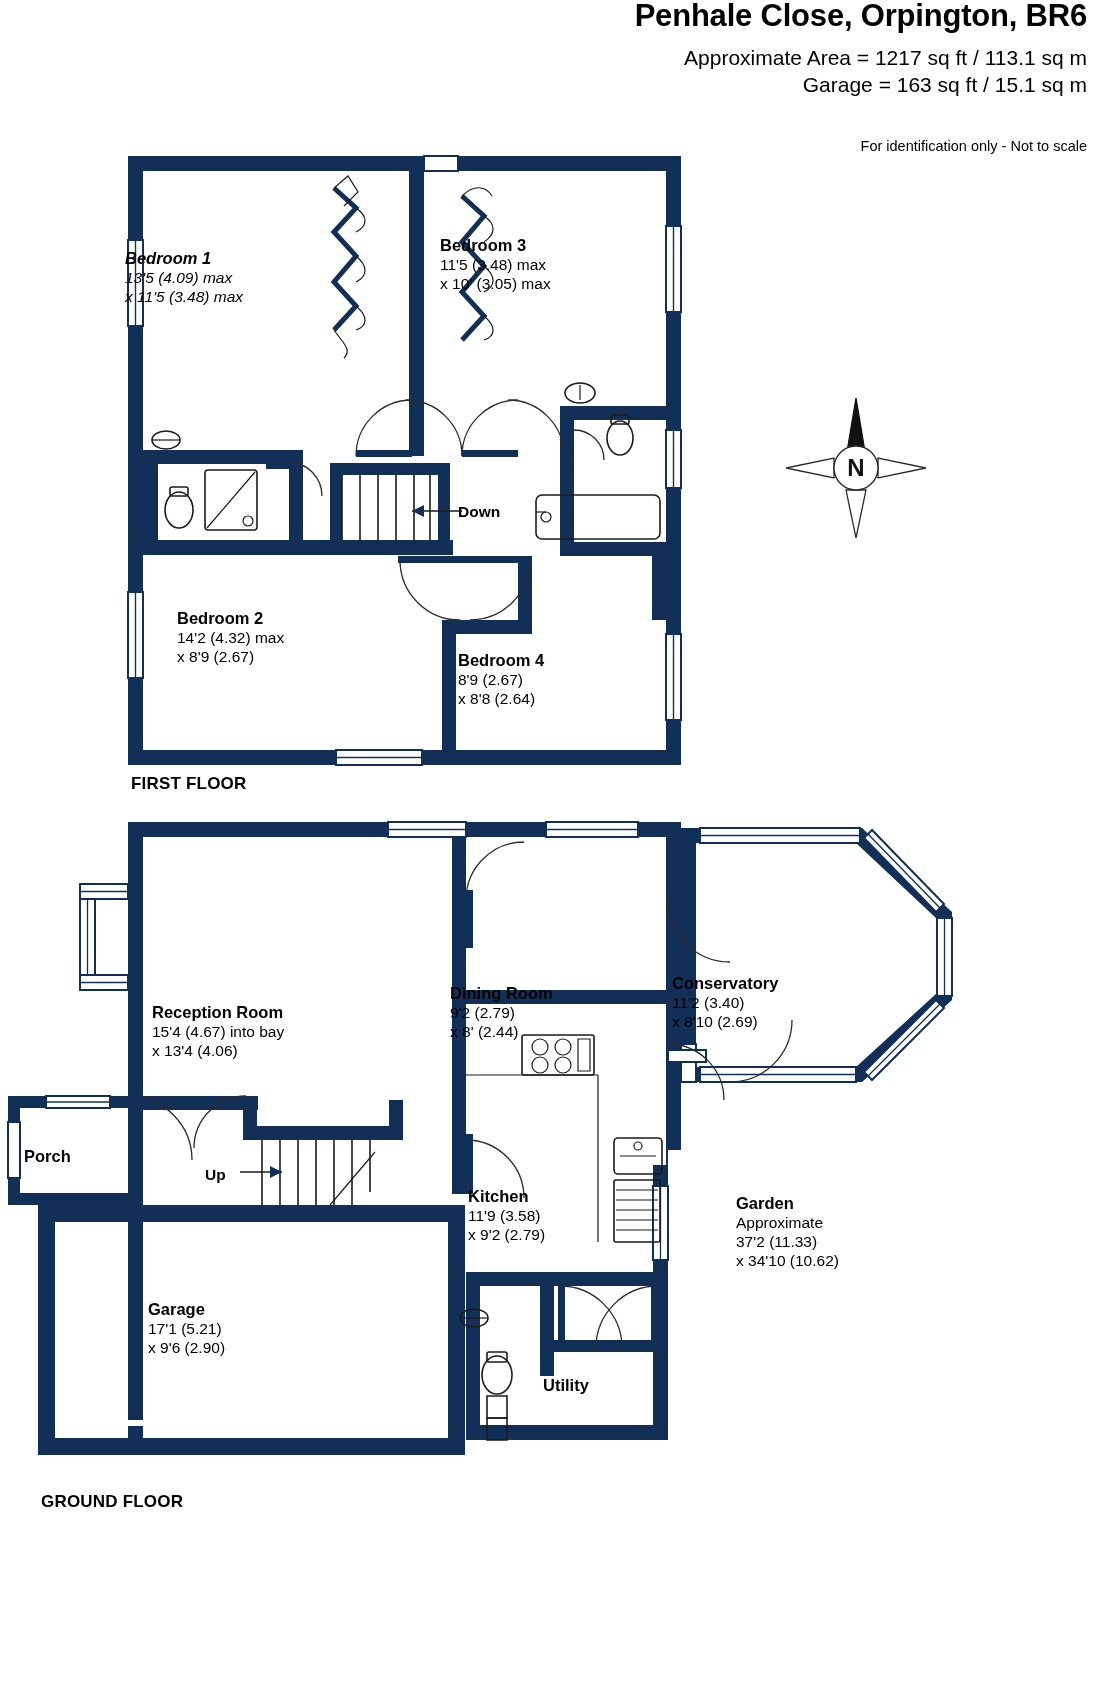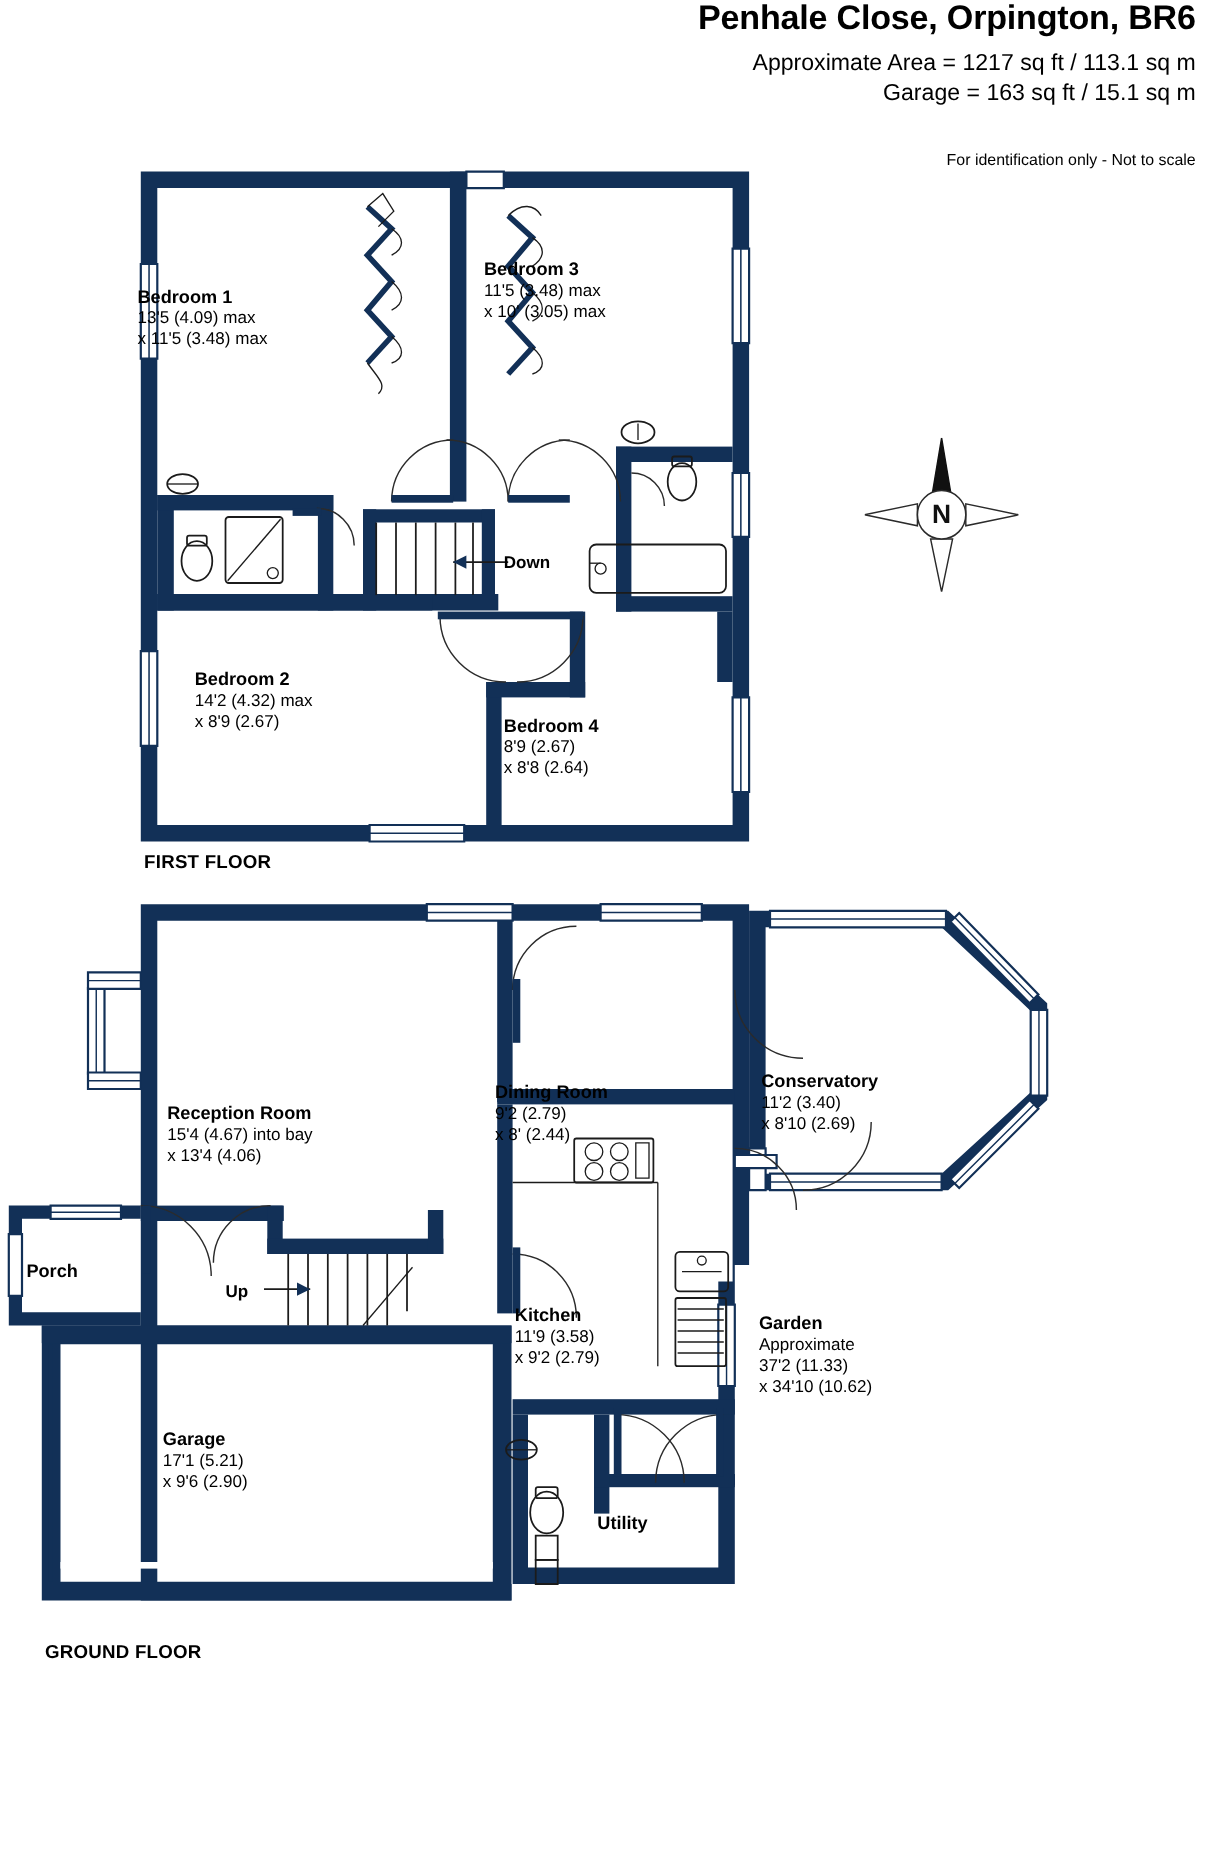--- a/index.html
+++ b/index.html
@@ -180,21 +180,21 @@
 
       <ellipse class="fix" cx="580" cy="393" rx="15" ry="10"></ellipse>
       <line class="fixthin" x1="580" y1="385" x2="580" y2="400"></line>
       <ellipse class="fix" cx="620" cy="438" rx="13" ry="17"></ellipse>
       <rect class="fix" x="611" y="415" width="18" height="9" rx="2"></rect>
       <rect class="fix" x="536" y="495" width="124" height="44" rx="6"></rect>
       <circle class="fixthin" cx="546" cy="517" r="5"></circle>
       <line class="fixthin" x1="536" y1="512" x2="546" y2="512"></line>
     </svg>
 
-    <div class="room" id="ff-bed1" style="left:125px; top:260px; width:250px;">
+    <div class="room" id="ff-bed1" style="left:125px; top:248px; width:250px;font-style:italic;">
       <div class="nm">Bedroom 1</div>
       <div class="dim">13'5 (4.09) max</div>
       <div class="dim">x 11'5 (3.48) max</div>
     </div>
 
     <div class="room" id="ff-bed3" style="left:440px; top:235px; width:240px;">
       <div class="nm">Bedroom 3</div>
       <div class="dim">11'5 (3.48) max</div>
       <div class="dim">x 10' (3.05) max</div>
     </div>
@@ -382,39 +382,39 @@
       <div class="dim">15'4 (4.67) into bay</div>
       <div class="dim">x 13'4 (4.06)</div>
     </div>
 
     <div class="room" id="gf-dining" style="left:450px; top:955px; width:220px;margin-top:28px;">
       <div class="nm">Dining Room</div>
       <div class="dim">9'2 (2.79)</div>
       <div class="dim">x 8' (2.44)</div>
     </div>
 
-    <div class="room" id="gf-conservatory" style="left:692px; top:973px; width:240px;">
+    <div class="room" id="gf-conservatory" style="left:672px; top:973px; width:240px;">
       <div class="nm">Conservatory</div>
       <div class="dim">11'2 (3.40)</div>
       <div class="dim">x 8'10 (2.69)</div>
     </div>
 
     <div class="room" id="gf-kitchen" style="left:468px; top:1186px; width:180px;">
       <div class="nm">Kitchen</div>
       <div class="dim">11'9 (3.58)</div>
       <div class="dim">x 9'2 (2.79)</div>
     </div>
 
     <div class="room" id="gf-garage" style="left:148px; top:1299px; width:200px;">
       <div class="nm">Garage</div>
       <div class="dim">17'1 (5.21)</div>
       <div class="dim">x 9'6 (2.90)</div>
     </div>
 
-    <div class="room" id="gf-garden" style="left:690px; top:1193px; width:220px;">
+    <div class="room" id="gf-garden" style="left:736px; top:1193px; width:220px;">
       <div class="nm">Garden</div>
       <div class="dim">Approximate</div>
       <div class="dim">37'2 (11.33)</div>
       <div class="dim">x 34'10 (10.62)</div>
     </div>
 
     <div class="room" id="gf-porch" style="left:24px; top:1146px; width:120px;">
       <div class="nm">Porch</div>
     </div>
 

